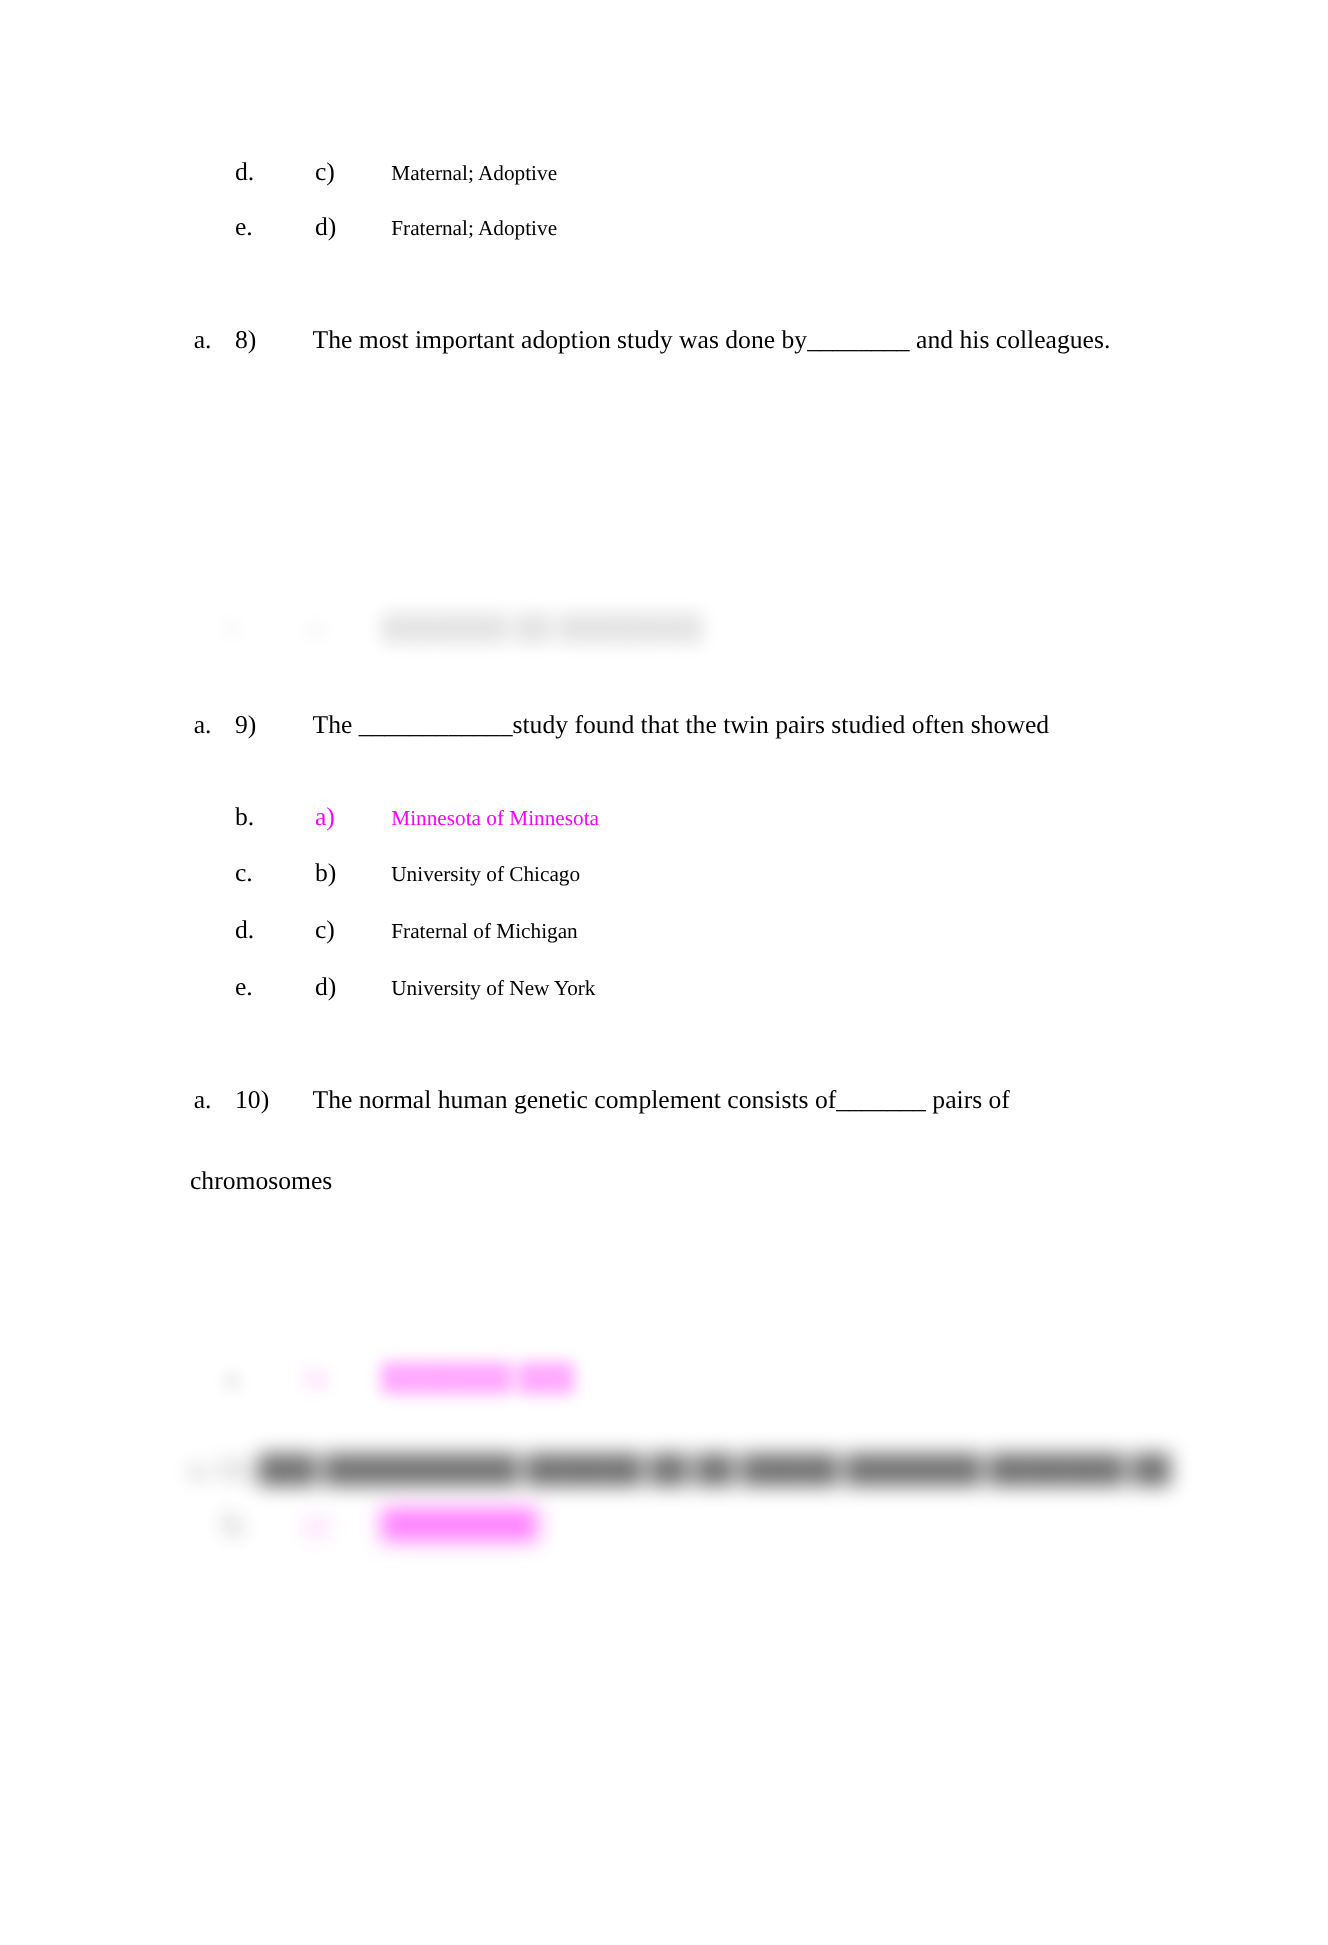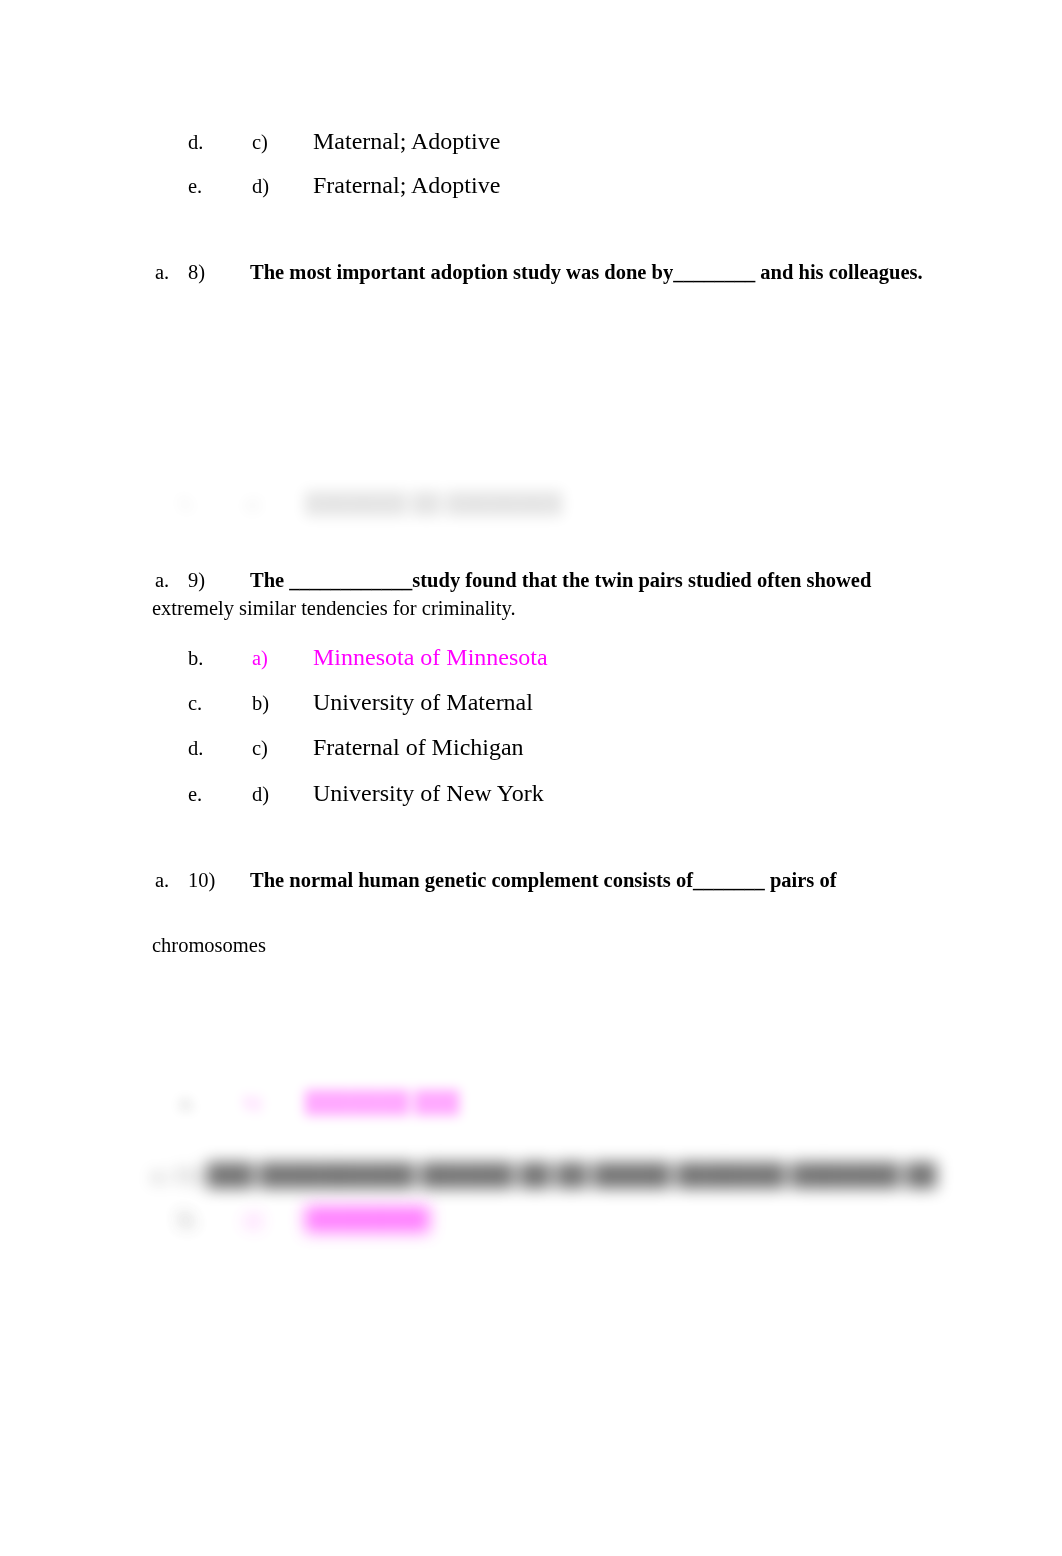--- a/index.html
+++ b/index.html
@@ -51,40 +51,40 @@
     font-size: 20.5px;
     line-height: 1.25;
   }
   .a-letter {
     width: 61px;
     flex: 0 0 61px;
     font-size: 20.5px;
     line-height: 1.25;
   }
   .a-text {
-    font-size: 24px;
+    font-size: 17px;
     line-height: 1.25;
   }
 
   .highlight-answer .a-letter,
   .highlight-answer .a-text {
     color: #ff00ff;
   }
 
   
   .cont {
     position: absolute;
     left: 152px;
     font-size: 20.5px;
     line-height: 1.25;
     white-space: nowrap;
   }
 
   
-  .blank { letter-spacing: 0; font-weight: bold; }
+  .blank { letter-spacing: 0; }
 
   
   .blurred {
     position: absolute;
     white-space: nowrap;
     font-family: "Liberation Serif", "DejaVu Serif", serif;
     user-select: none;
   }
   .blur-faint {
     filter: blur(7px);
@@ -139,32 +139,31 @@
     <span class="bm">b.</span>
     <span class="bl">a)</span>
     <span>███████ ██ ████████</span>
   </div>
 
   <div class="row" style="left:155px; top:568px;">
     <span class="q-marker">a.</span>
     <span class="q-num">9)</span>
     <span class="q-text blank">The ____________study found that the twin pairs studied often showed</span>
   </div>
-  <div class="cont" style="top:596px;">extremely similar tendencies for criminality.</div>
 
   <div class="row highlight-answer" style="left:188px; top:642px;">
     <span class="a-marker" style="color:#000;">b.</span>
     <span class="a-letter">a)</span>
     <span class="a-text">Minnesota of Minnesota</span>
   </div>
 
   <div class="row" style="left:188px; top:687px;">
     <span class="a-marker">c.</span>
     <span class="a-letter">b)</span>
-    <span class="a-text"> University of Maternal</span>
+    <span class="a-text"> University of Chicago</span>
   </div>
 
   <div class="row" style="left:188px; top:732px;">
     <span class="a-marker">d.</span>
     <span class="a-letter">c)</span>
     <span class="a-text">Fraternal of Michigan</span>
   </div>
 
   <div class="row" style="left:188px; top:778px;">
     <span class="a-marker">e.</span>

